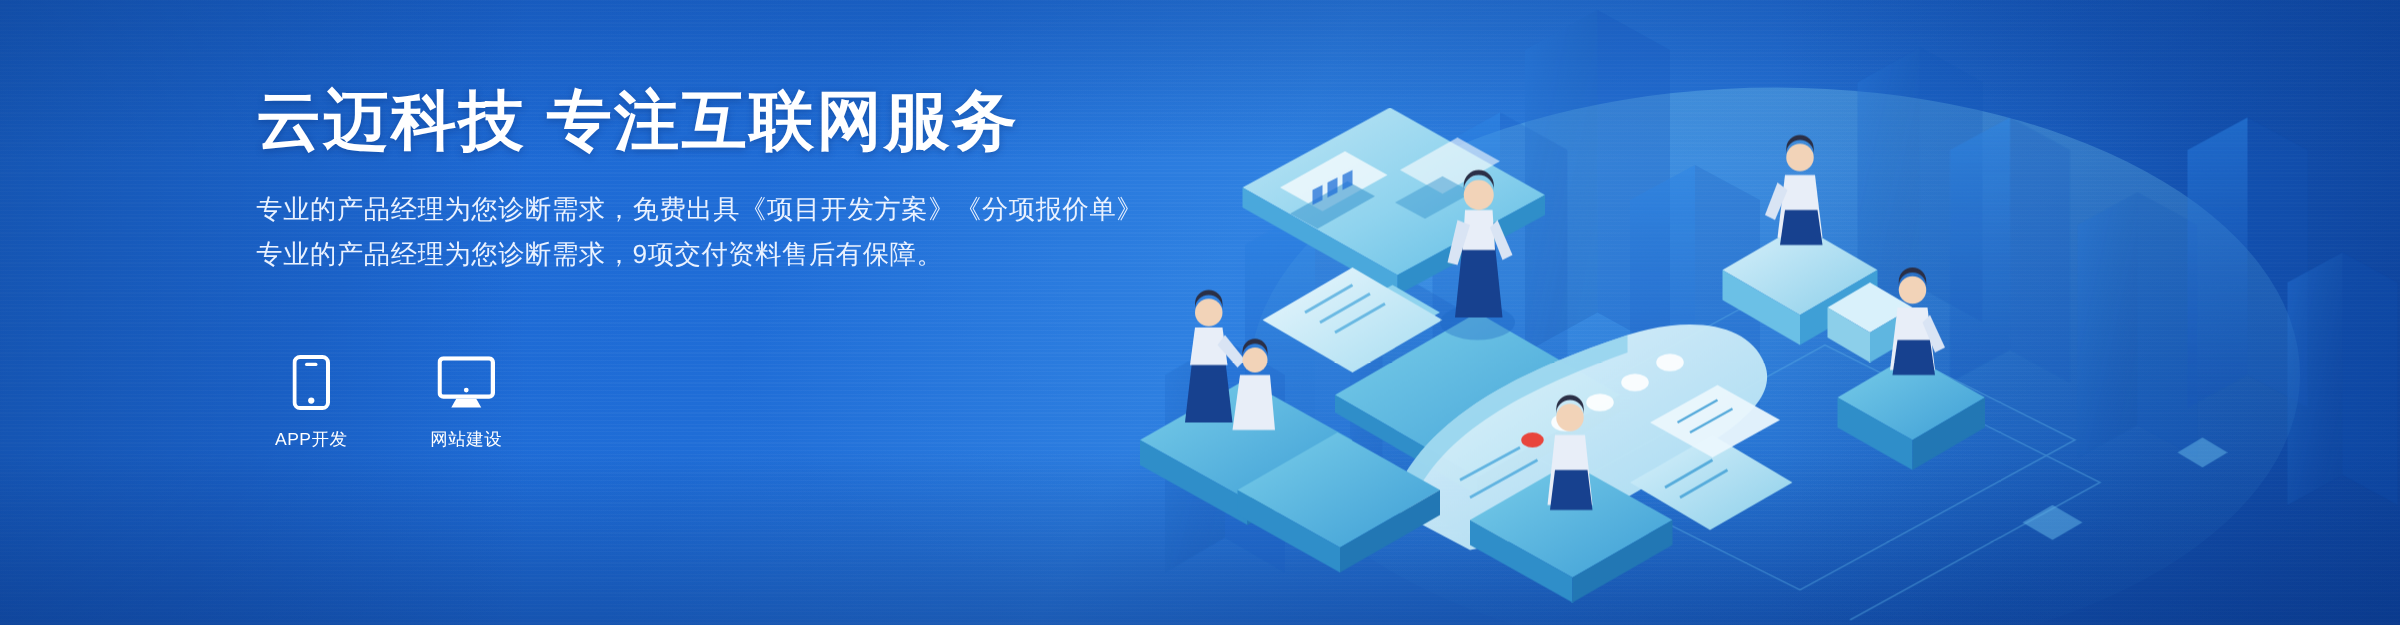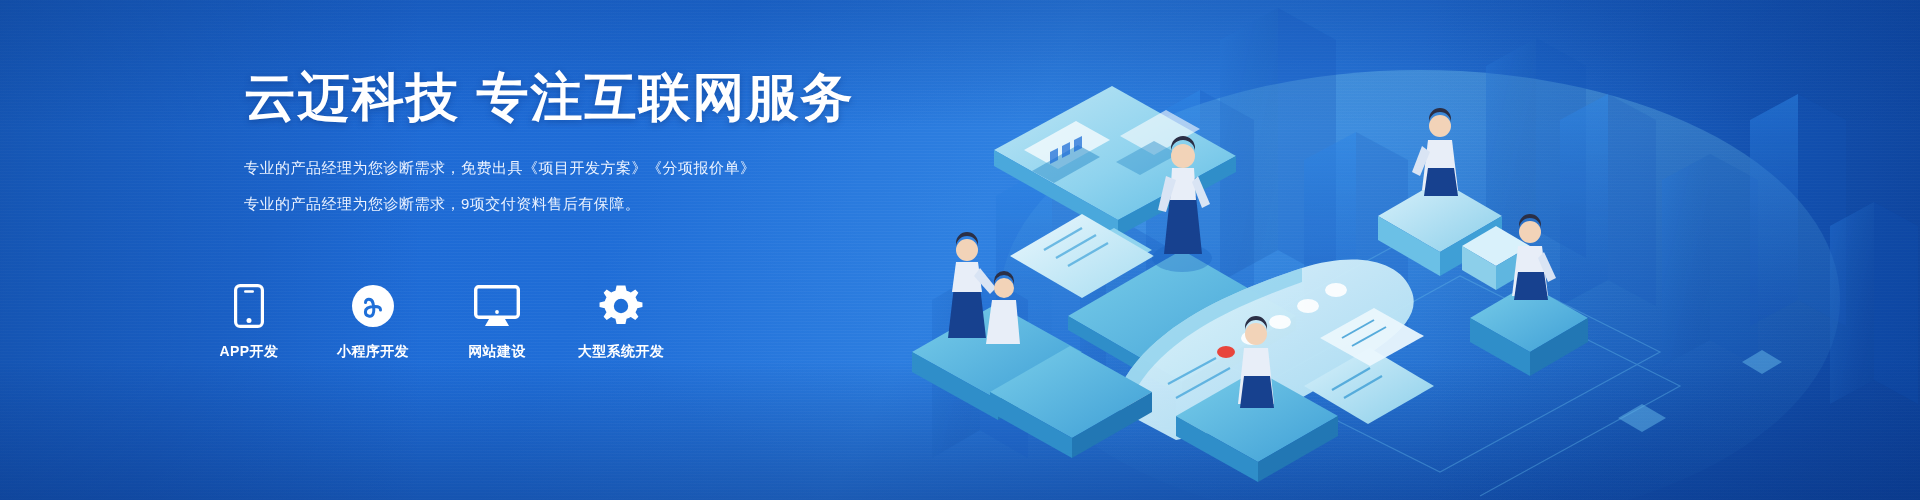--- a/index.html
+++ b/index.html
@@ -37,35 +37,34 @@
     pointer-events: none;
   }
 
   
   #copy {
     position: absolute;
     left: 205px;
     top: 66px;
     width: 900px;
     z-index: 7;
-    margin-left: 39px;
   }
   #headline {
     font-size: 52px;
     font-weight: 700;
     color: #ffffff;
     letter-spacing: 2px;
     line-height: 1.2;
     white-space: nowrap;
     text-shadow: 0 2px 6px rgba(4,40,110,0.35);
   }
   #subtitle {
     margin-top: 22px;
     color: #eaf2ff;
-    font-size: 15px;
+    font-size: 21px;
     line-height: 36px;
     letter-spacing: 0.5px;
     white-space: nowrap;
   }
   #subtitle div { white-space: nowrap; }
 
   
   #services {
     position: absolute;
     left: 200px;
@@ -84,21 +83,21 @@
   .svc-icon {
     height: 46px;
     display: flex;
     align-items: center;
     justify-content: center;
   }
   .svc-label {
     margin-top: 14px;
     color: #ffffff;
     font-size: 14px;
-    font-weight: 700;
+    font-weight: 400;
     letter-spacing: 0.4px;
     white-space: nowrap;
     text-align: right;
   }
 
   
   #illustration {
     position: absolute;
     right: 0;
     top: 0;
@@ -366,52 +365,29 @@
       <span class="svc-icon">
         <svg width="30" height="44" viewBox="0 0 30 44" xmlns="http://www.w3.org/2000/svg">
           <rect x="1.6" y="1.6" width="26.8" height="40.8" rx="4.5" ry="4.5" fill="none" stroke="#ffffff" stroke-width="3.2"></rect>
           <rect x="10" y="6.2" width="10" height="2.6" rx="1.3" fill="#ffffff"></rect>
           <circle cx="15" cy="36.4" r="2.5" fill="#ffffff"></circle>
         </svg>
       </span>
       <span class="svc-label">APP开发</span>
     </div>
 
-    <div class="service">
-      <span class="svc-icon">
-        <svg width="44" height="44" viewBox="0 0 44 44" xmlns="http://www.w3.org/2000/svg">
-          <circle cx="22" cy="22" r="21" fill="#ffffff"></circle>
-          <path d="M14.5 18.5 c0 -4.2 6.4 -4.6 7.5 0.6 c1.1 5.2 1.1 8.6 0 11 c-1.6 3.4 -7.6 2.5 -7.6 -2.1 c0 -4 5 -5.4 9.6 -5.4 c4 0 5.5 1.4 5.5 3.4" fill="none" stroke="#1f6fd8" stroke-width="3" stroke-linecap="round"></path>
-        </svg>
-      </span>
-      <span class="svc-label">小程序开发</span>
-    </div>
 
 
     <div class="service">
       <span class="svc-icon">
         <svg width="46" height="42" viewBox="0 0 46 42" xmlns="http://www.w3.org/2000/svg">
           <rect x="1.7" y="1.7" width="42.6" height="30.6" rx="3" ry="3" fill="none" stroke="#ffffff" stroke-width="3.4"></rect>
           <circle cx="23" cy="27" r="1.9" fill="#ffffff"></circle>
           <path d="M15 34 L31 34 L35 41 L11 41 Z" fill="#ffffff"></path>
         </svg>
       </span>
       <span class="svc-label">网站建设</span>
     </div>
 
-    <div class="service">
-      <span class="svc-icon">
-        <svg width="44" height="44" viewBox="0 0 44 44" xmlns="http://www.w3.org/2000/svg">
-          <path d="M22 1.5 l4.4 0 l1.2 5.2 a15.6 15.6 0 0 1 4.2 1.75 l4.5 -2.9 l3.1 3.1 l-2.9 4.5
-                   a15.6 15.6 0 0 1 1.75 4.2 l5.2 1.2 l0 4.4 l-5.2 1.2 a15.6 15.6 0 0 1 -1.75 4.2
-                   l2.9 4.5 l-3.1 3.1 l-4.5 -2.9 a15.6 15.6 0 0 1 -4.2 1.75 l-1.2 5.2 l-4.4 0
-                   l-4.4 0 l-1.2 -5.2 a15.6 15.6 0 0 1 -4.2 -1.75 l-4.5 2.9 l-3.1 -3.1 l2.9 -4.5
-                   a15.6 15.6 0 0 1 -1.75 -4.2 l-5.2 -1.2 l0 -4.4 l5.2 -1.2 a15.6 15.6 0 0 1 1.75 -4.2
-                   l-2.9 -4.5 l3.1 -3.1 l4.5 2.9 a15.6 15.6 0 0 1 4.2 -1.75 l1.2 -5.2 Z" fill="#ffffff"></path>
-          <circle cx="22" cy="22" r="7.2" fill="#1f6fd8"></circle>
-        </svg>
-      </span>
-      <span class="svc-label">大型系统开发</span>
-    </div>
 
   </div>
 
 </div>
 
 </body></html>

